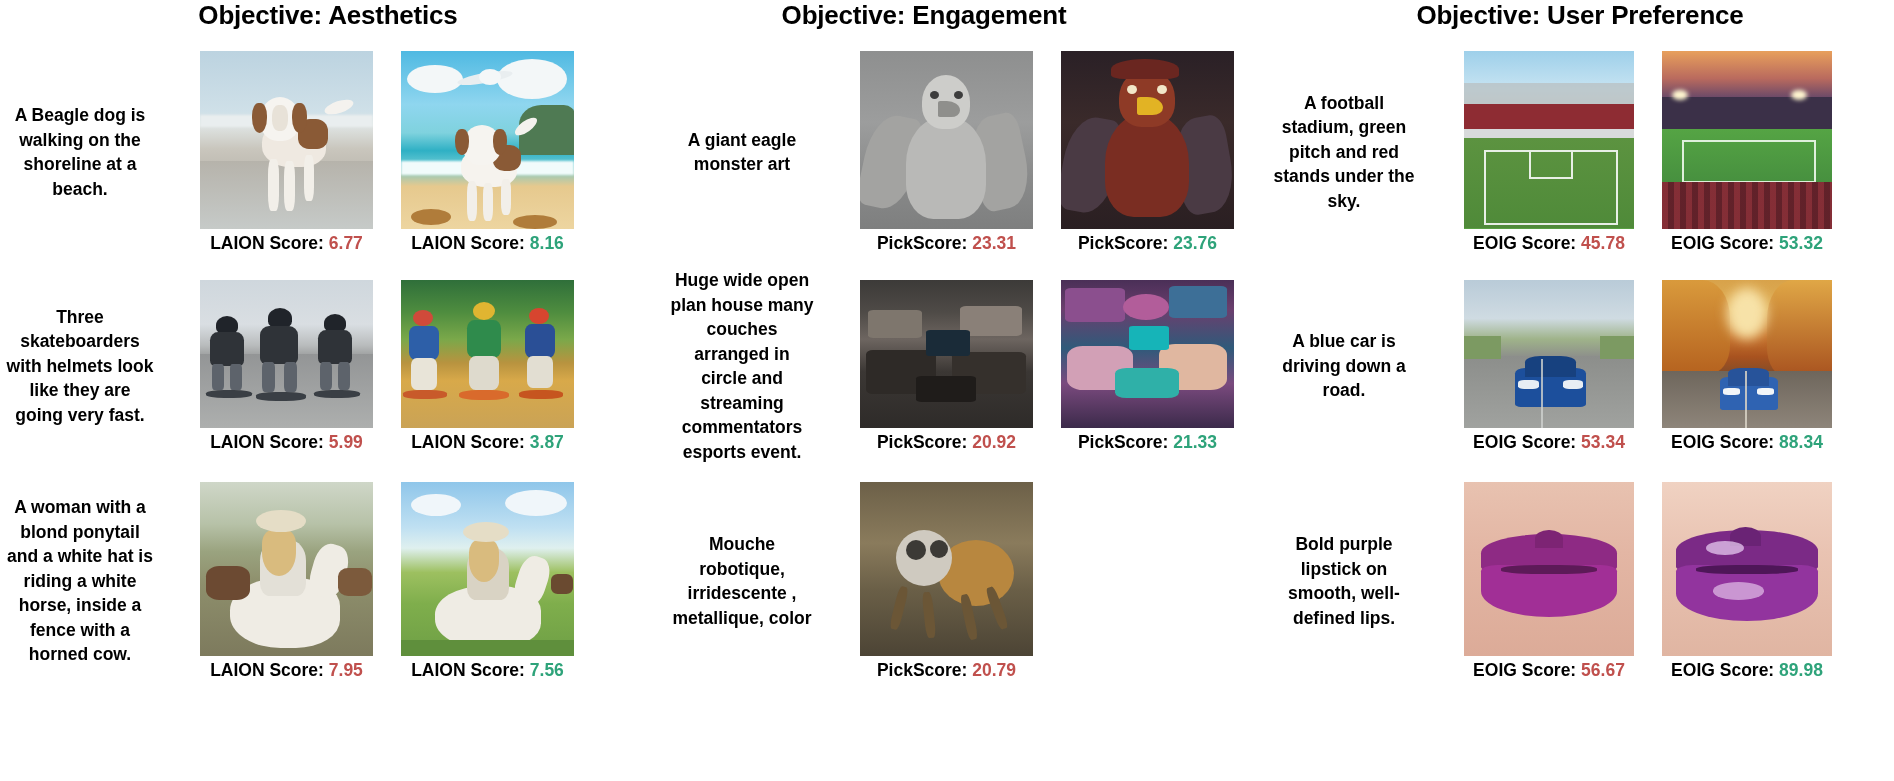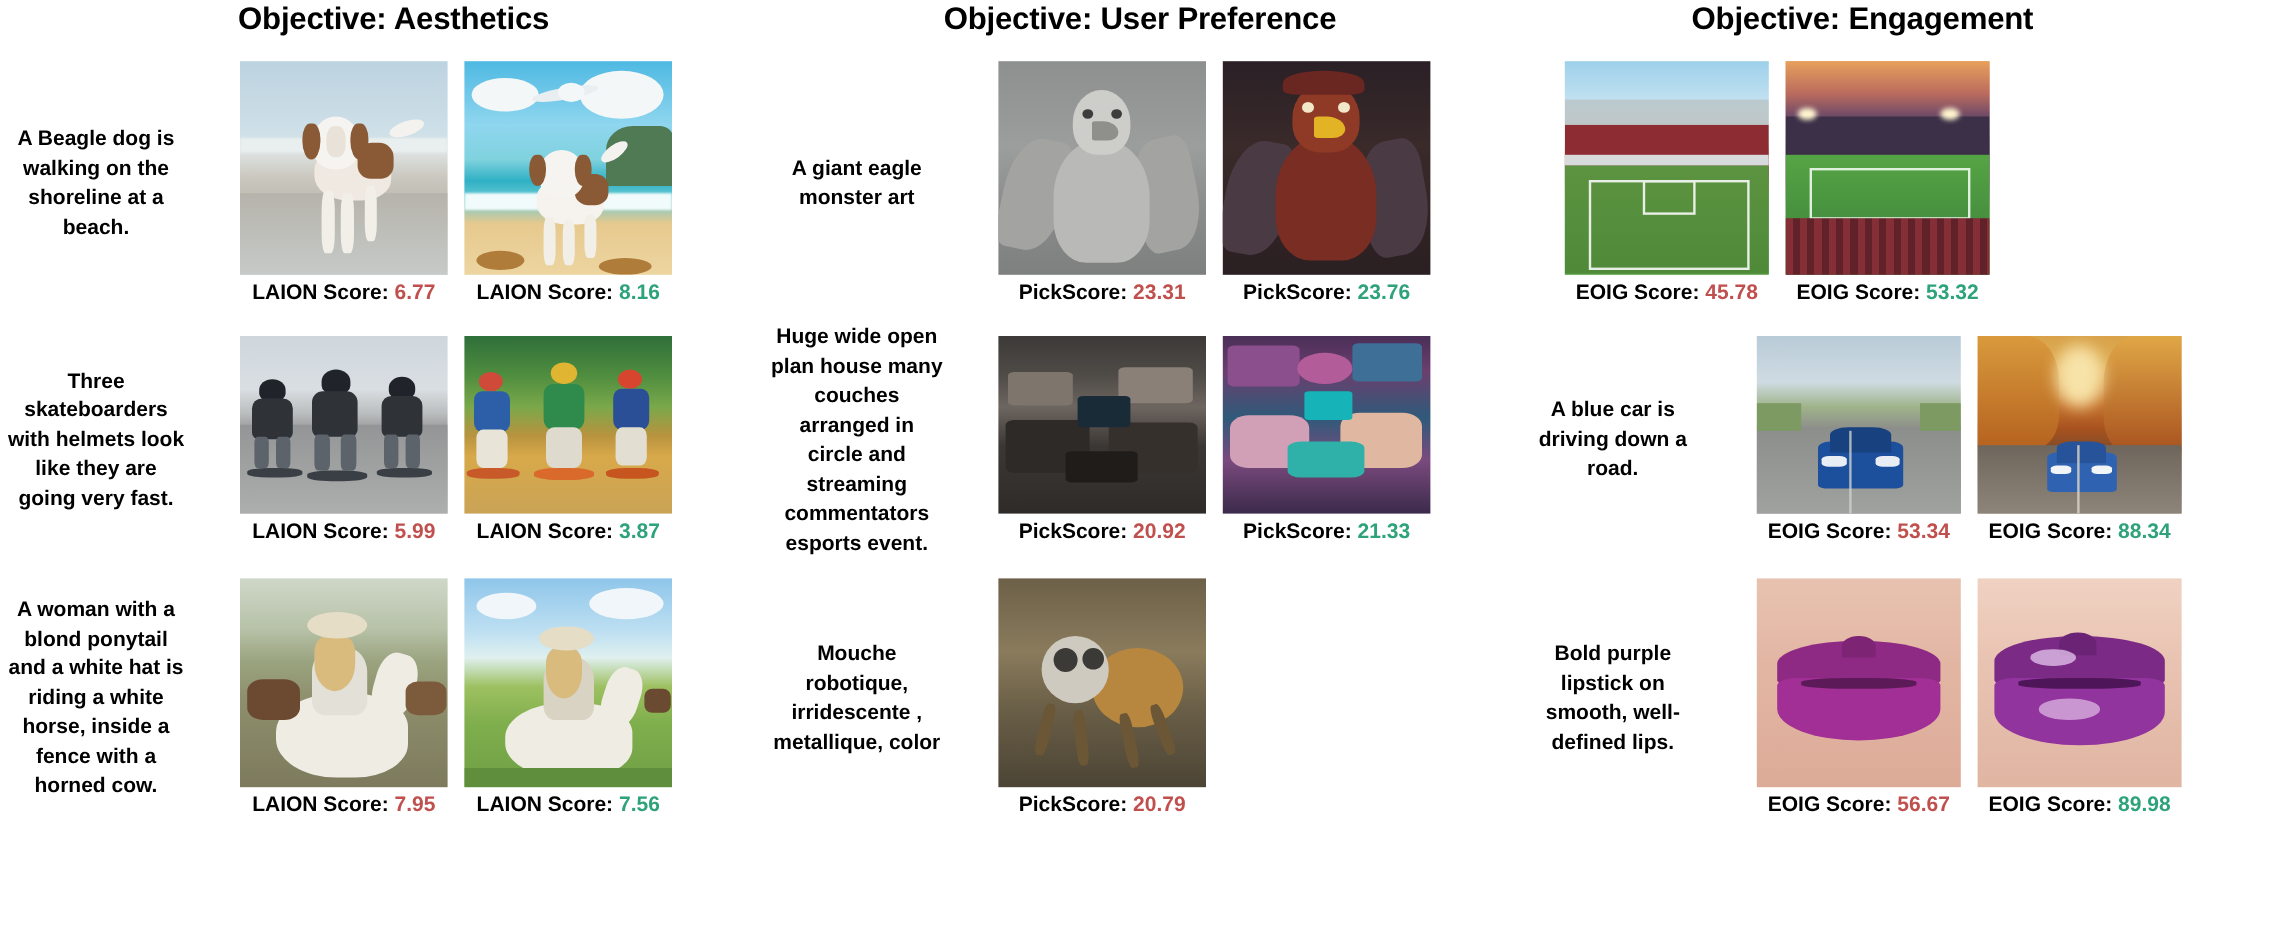--- a/index.html
+++ b/index.html
@@ -67,26 +67,26 @@
   .prompt {
     font-size: 17.5px;
     font-weight: bold;
     line-height: 24.5px;
     text-align: center;
     color: #000;
     box-sizing: border-box;
     padding: 0 6px;
   }
   .prompt-a { width: 160px; }
-  .prompt-b { width: 156px; }
+  .prompt-b { width: 156px; margin-left: 28px; }
   .prompt-c { width: 160px; }
 
   .pair {
     display: flex;
-    gap: 14px;
+    gap: 28px;
     padding-left: 40px;
   }
 
   .cell {
     display: flex;
     flex-direction: column;
     align-items: center;
   }
 
   .thumb {
@@ -191,22 +191,22 @@
   .lips-b { background: linear-gradient(#f0d2c2 0%, #e9c3b2 40%, #e0b5a2 100%); }
   .lip-shape { position:absolute; border-radius:50% 50% 48% 48%; }
 </style>
 </head>
 <body>
 
 <div class="figure">
 
   <div class="headers">
     <div class="col-header hdr-1">Objective: Aesthetics</div>
+    <div class="col-header hdr-3">Objective: Engagement</div>
     <div class="col-header hdr-2">Objective: User Preference</div>
-    <div class="col-header hdr-3">Objective: Engagement</div>
   </div>
 
   <div class="grid">
 
     <div class="column col-a">
 
       <div class="row row-1">
         <div class="prompt prompt-a">A Beagle dog is walking on the shoreline at a beach.</div>
         <div class="pair">
 
@@ -457,20 +457,21 @@
           </div>
 
 
         </div>
       </div>
     </div>
 
     <div class="column col-c">
 
       <div class="row row-1">
+        <div class="prompt prompt-c">A  football stadium, green pitch and  red stands under the sky.</div>
         <div class="pair">
 
           <div class="cell">
             <div class="thumb sz-c stad-day" style="height:178px">
               <div class="sd" style="left:0;right:0;top:30%;height:16%;background:#8e2c33"></div>
               <div class="sd" style="left:0;right:0;top:44%;height:5%;background:#d8dadb"></div>
               <div class="sd" style="left:0;right:0;top:49%;height:51%;background:linear-gradient(#5c9340,#4f8a39)"></div>
               <div class="sd" style="left:12%;top:56%;width:76%;height:40%;border:2px solid #e8efe6"></div>
               <div class="sd" style="left:38%;top:56%;width:24%;height:14%;border:2px solid #e8efe6"></div>
               <div class="sd" style="left:0;right:0;top:18%;height:12%;background:#b8bdbe;opacity:.7"></div>

